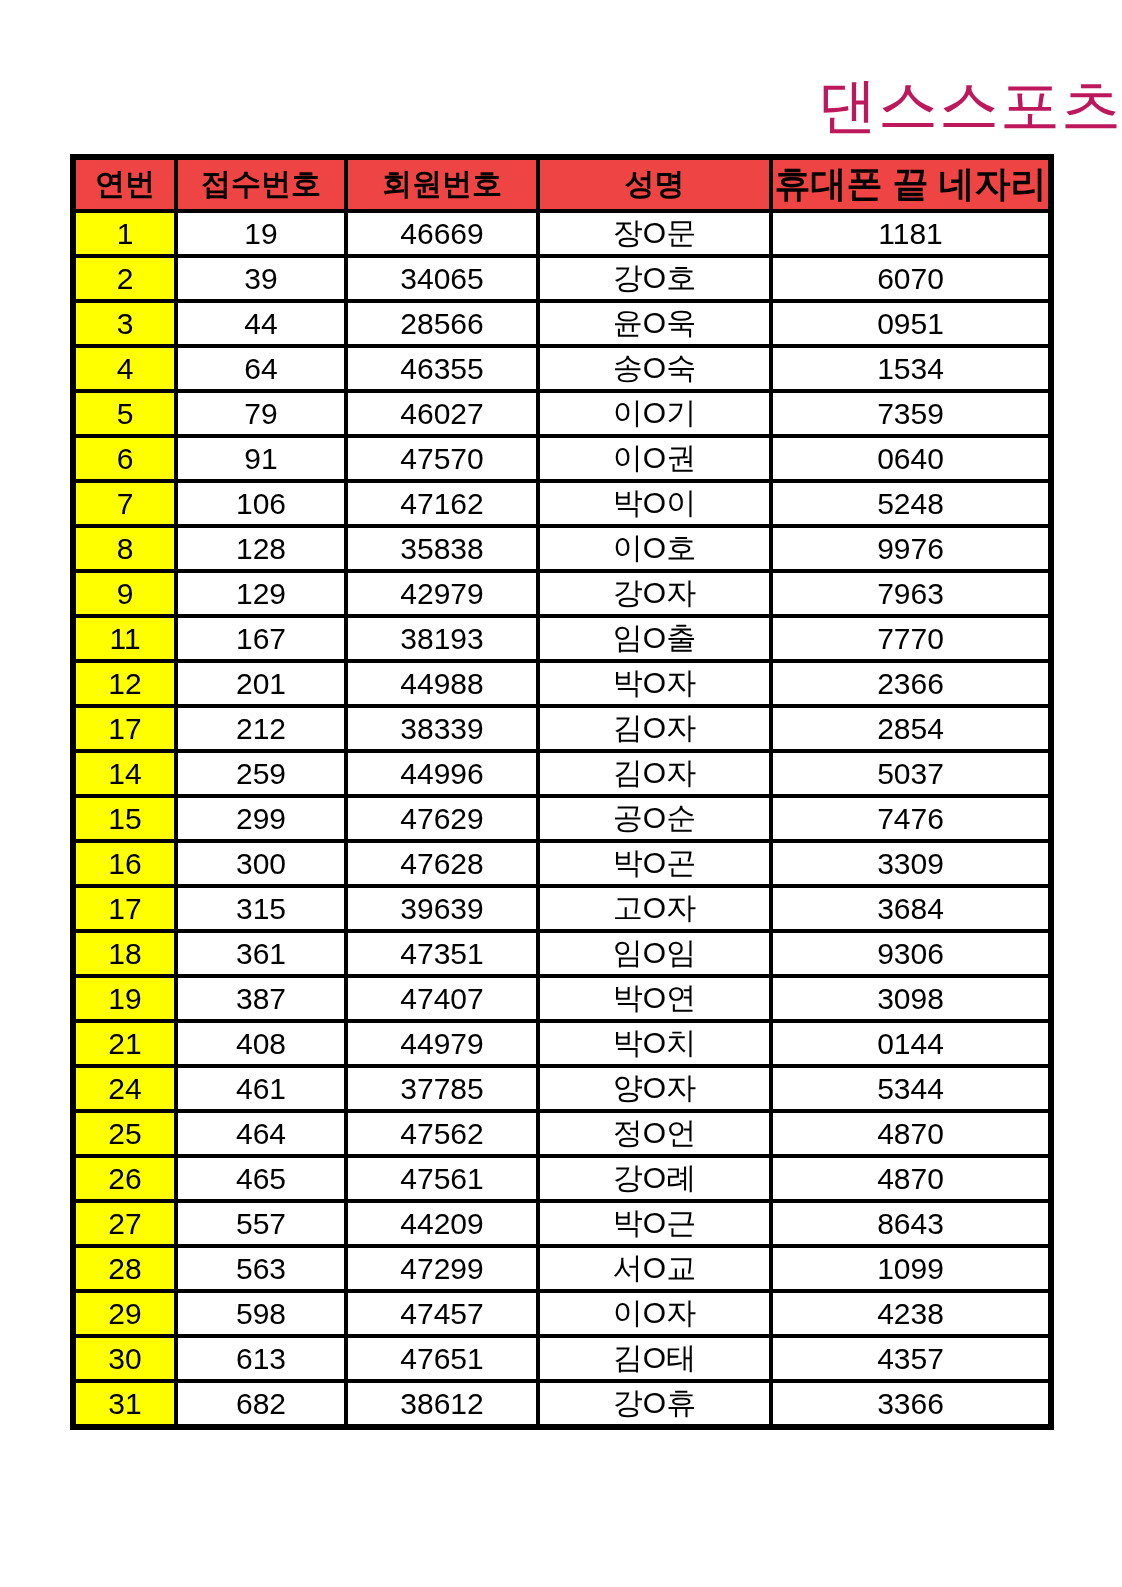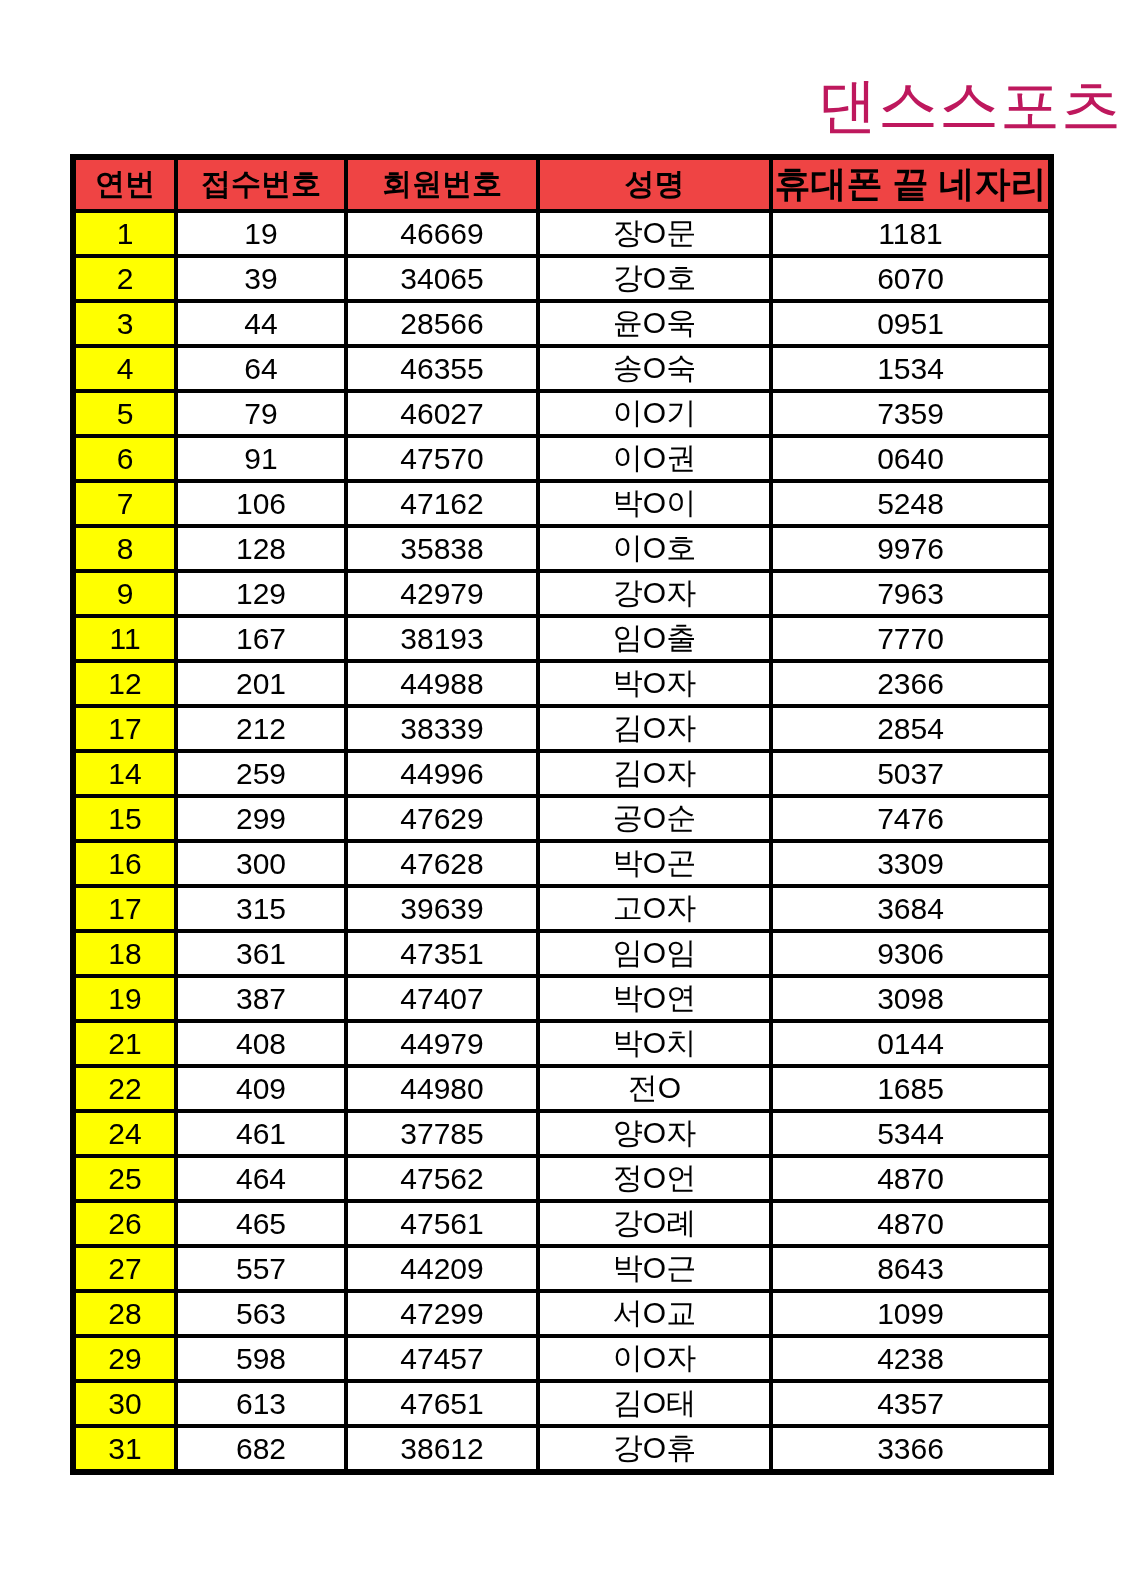--- a/index.html
+++ b/index.html
@@ -218,27 +218,20 @@
           <td>3098</td>
         </tr>
         <tr>
           <td>21</td>
           <td>408</td>
           <td>44979</td>
           <td>박O치</td>
           <td>0144</td>
         </tr>
         <tr>
-          <td>22</td>
-          <td>409</td>
-          <td>44980</td>
-          <td>전O</td>
-          <td>1685</td>
-        </tr>
-        <tr>
           <td>24</td>
           <td>461</td>
           <td>37785</td>
           <td>양O자</td>
           <td>5344</td>
         </tr>
         <tr>
           <td>25</td>
           <td>464</td>
           <td>47562</td>

